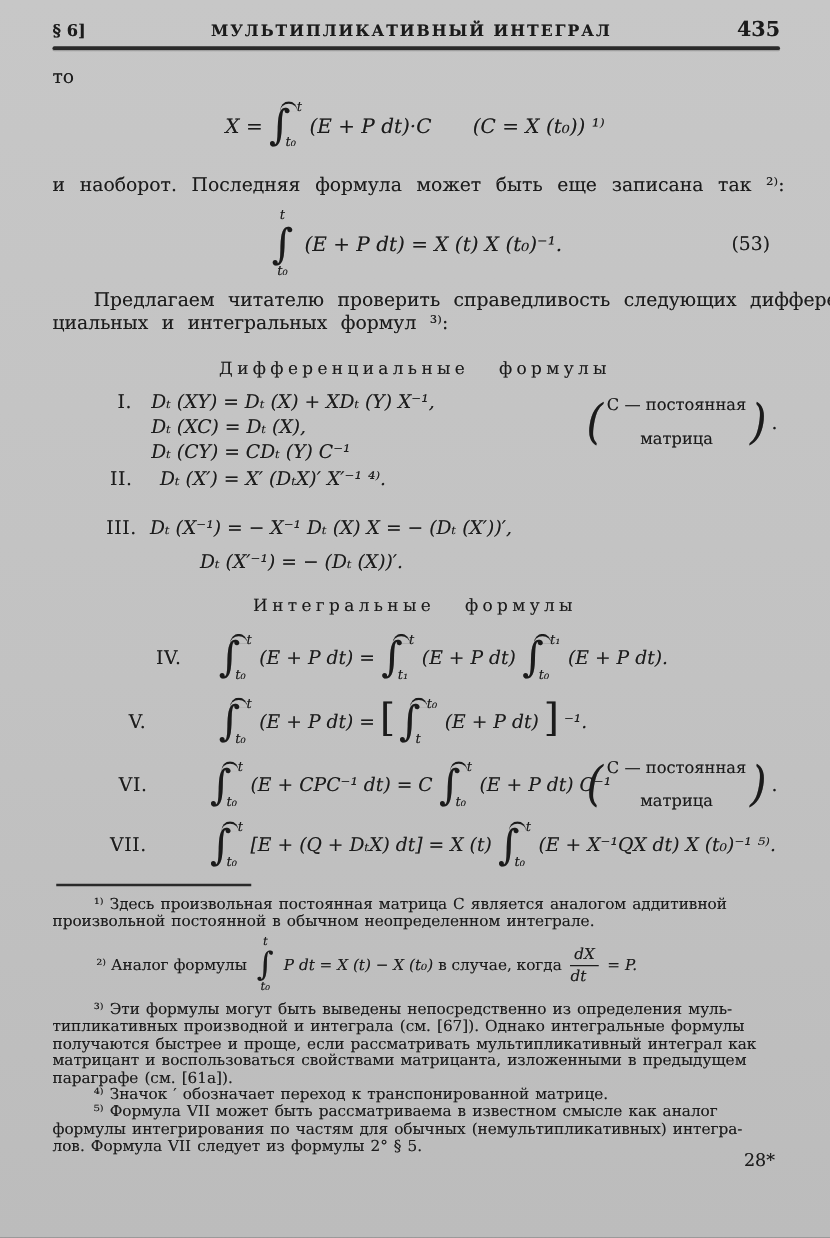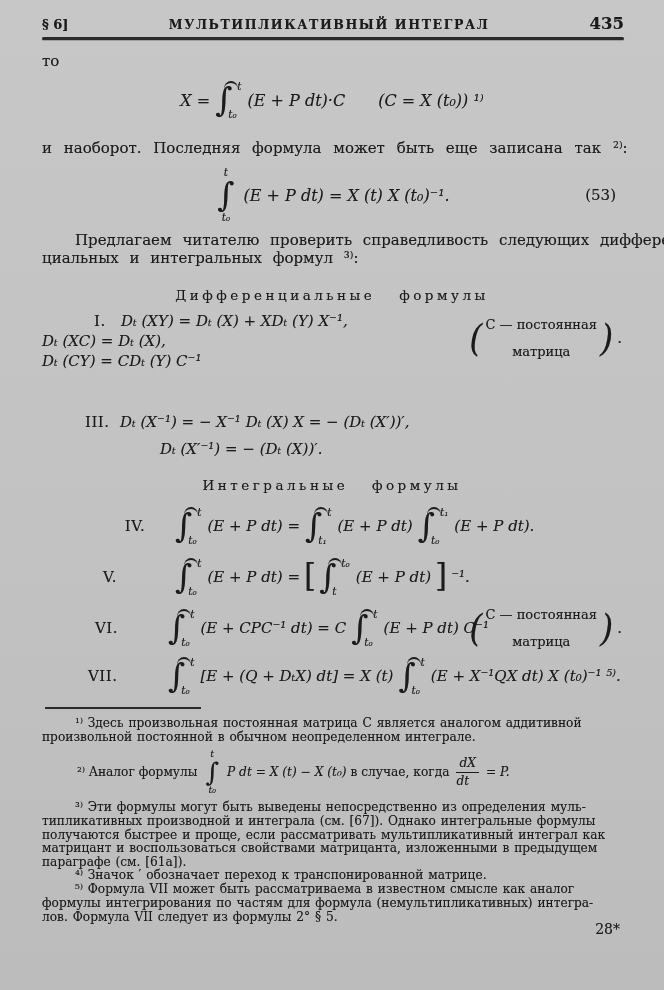--- a/index.html
+++ b/index.html
@@ -60,21 +60,21 @@
 
   
   .dblock { left:42px; right:42px; font-size:15px; }
   .b1 { top:311px; }
   .b2 { top:373px; }
   .b3 { top:409px; }
   .drow { display:flex; align-items:baseline; line-height:20px; font-style:italic; white-space:nowrap; }
   .b3 .drow { line-height:27px; }
   .rn { font-style:normal; letter-spacing:.5px; }
   .rn.r1 { margin-left:52px; width:27px; }
-  .cont1 { }
+  .cont1 { margin-left:79px; }
   .rn.r2 { margin-left:46px; width:40px; }
   .rn.r3 { margin-left:43px; width:35px; }
   .cont3 { margin-left:118px; }
 
   
   .cnote { position:absolute; right:0; display:inline-flex; align-items:center; font-size:13px; font-style:normal; white-space:nowrap; }
   .cnote .bp { font-size:34px; line-height:1; transform:scaleY(1.12); font-style:italic; }
   .cnote .stack { display:inline-flex; flex-direction:column; align-items:center; padding:0 3px; line-height:15px;gap:12px; }
   .cnote .dot { margin-left:4px; font-size:15px; }
   .cn1 { top:6px; }
@@ -169,20 +169,26 @@
       <span class="bp">(</span>
       <span class="stack">
         <span>C — постоянная</span>
         <span>матрица</span>
       </span>
       <span class="bp">)</span>
       <span class="dot">.</span>
     </span>
   </div>
 
+  <div class="abs dblock b2">
+    <div class="drow">
+      <span class="rn r2">II.</span>
+      <span>Dₜ (X′) = X′ (DₜX)′ X′⁻¹ ⁴⁾.</span>
+    </div>
+  </div>
 
   <div class="abs dblock b3">
     <div class="drow">
       <span class="rn r3">III.</span>
       <span>Dₜ (X⁻¹) = − X⁻¹ Dₜ (X) X = − (Dₜ (X′))′,</span>
     </div>
     <div class="drow">
         <span class="cont3">Dₜ (X′⁻¹) = − (Dₜ (X))′.</span>
       </div>
   </div>
@@ -336,19 +342,19 @@
     <div class="ln">матрицант и воспользоваться свойствами матрицанта, изложенными в предыдущем</div>
     <div class="ln">параграфе (см. [61а]).</div>
   </div>
 
   <div class="abs fn fn4">
     <div class="ln ind">⁴⁾ Значок ′ обозначает переход к транспонированной матрице.</div>
   </div>
 
   <div class="abs fn fn5">
     <div class="ln ind">⁵⁾ Формула VII может быть рассматриваема в известном смысле как аналог</div>
-    <div class="ln">формулы интегрирования по частям для формула (немультипликативных) интегра-</div>
+    <div class="ln">формулы интегрирования по частям для обычных (немультипликативных) интегра-</div>
     <div class="ln">лов. Формула VII следует из формулы 2° § 5.</div>
   </div>
 
   <div class="sig">28*</div>
 
 </div>
 
 </body></html>

